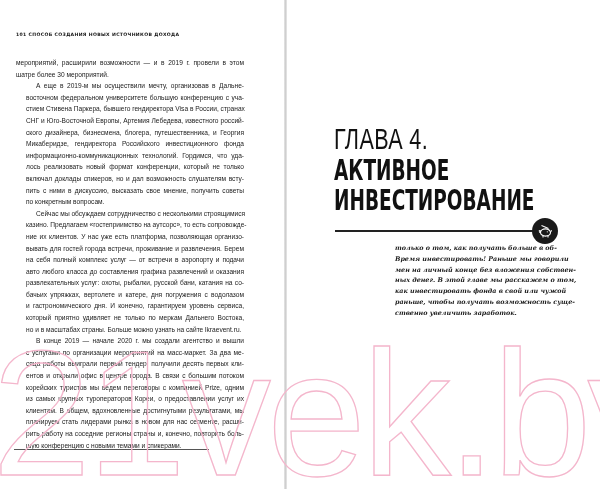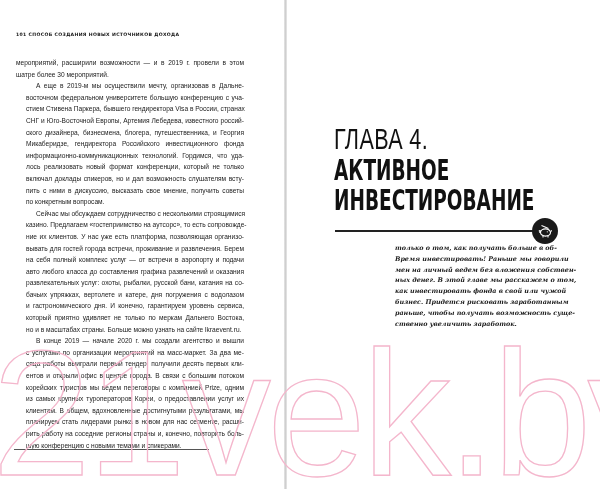--- a/index.html
+++ b/index.html
@@ -139,24 +139,23 @@
       <line x1="12" y1="13.6" x2="12" y2="15.5" stroke="#fff" stroke-width="1.1"></line>
       <path d="M5.5 3.5 L12.5 6.5" stroke="#fff" stroke-width="1.1" fill="none"></path>
       <circle cx="11.3" cy="9.8" r="0.6" fill="#fff"></circle>
       <path d="M14.5 10 Q16 9.5 15.5 8.2" stroke="#fff" stroke-width="0.9" fill="none"></path>
     </svg>
   </div>
 
   <div class="lead">
     <span class="line">только о том, как получать больше в об-</span>
     <span class="line">Время инвестировать! Раньше мы говорили</span>
-    <span class="line">мен на личный ведем без вложения собствен-</span>
+    <span class="line">мен на личный конце без вложения собствен-</span>
     <span class="line">ных денег. В этой главе мы расскажем о том,</span>
     <span class="line">как инвестировать фонда в свой или чужой</span>
-    <span class="line">бизнес. Придется рисковать заработанным</span>
     <span class="line">раньше, чтобы получать возможность суще-</span>
     <span class="line">ственно увеличить заработок.</span>
   </div>
 
   <svg class="watermark" viewBox="0 0 600 154">
     <text x="-8" y="140" font-family="Liberation Sans, sans-serif" font-size="178" font-weight="normal" fill="none" stroke="#f4b6cc" stroke-width="1.3" letter-spacing="-4">21vek.by</text>
   </svg>
 </div>
 
 </body></html>

